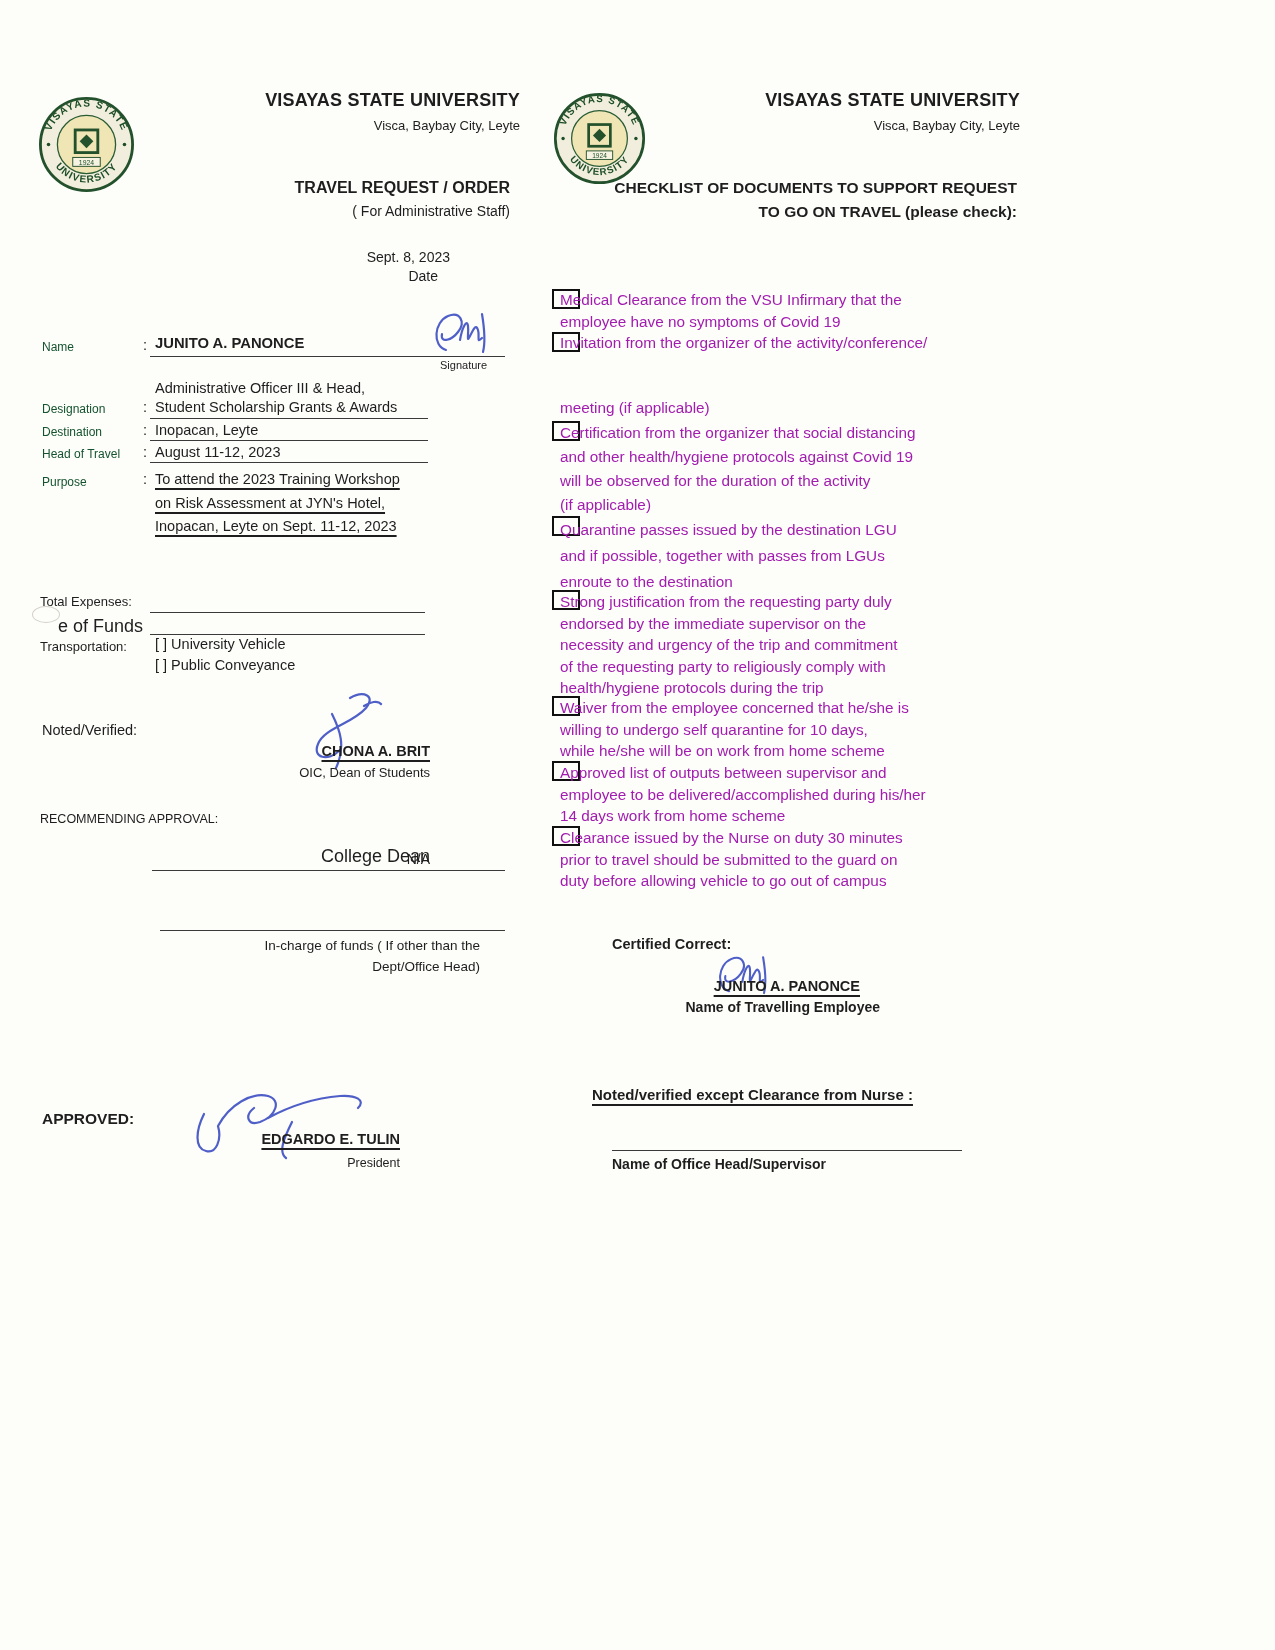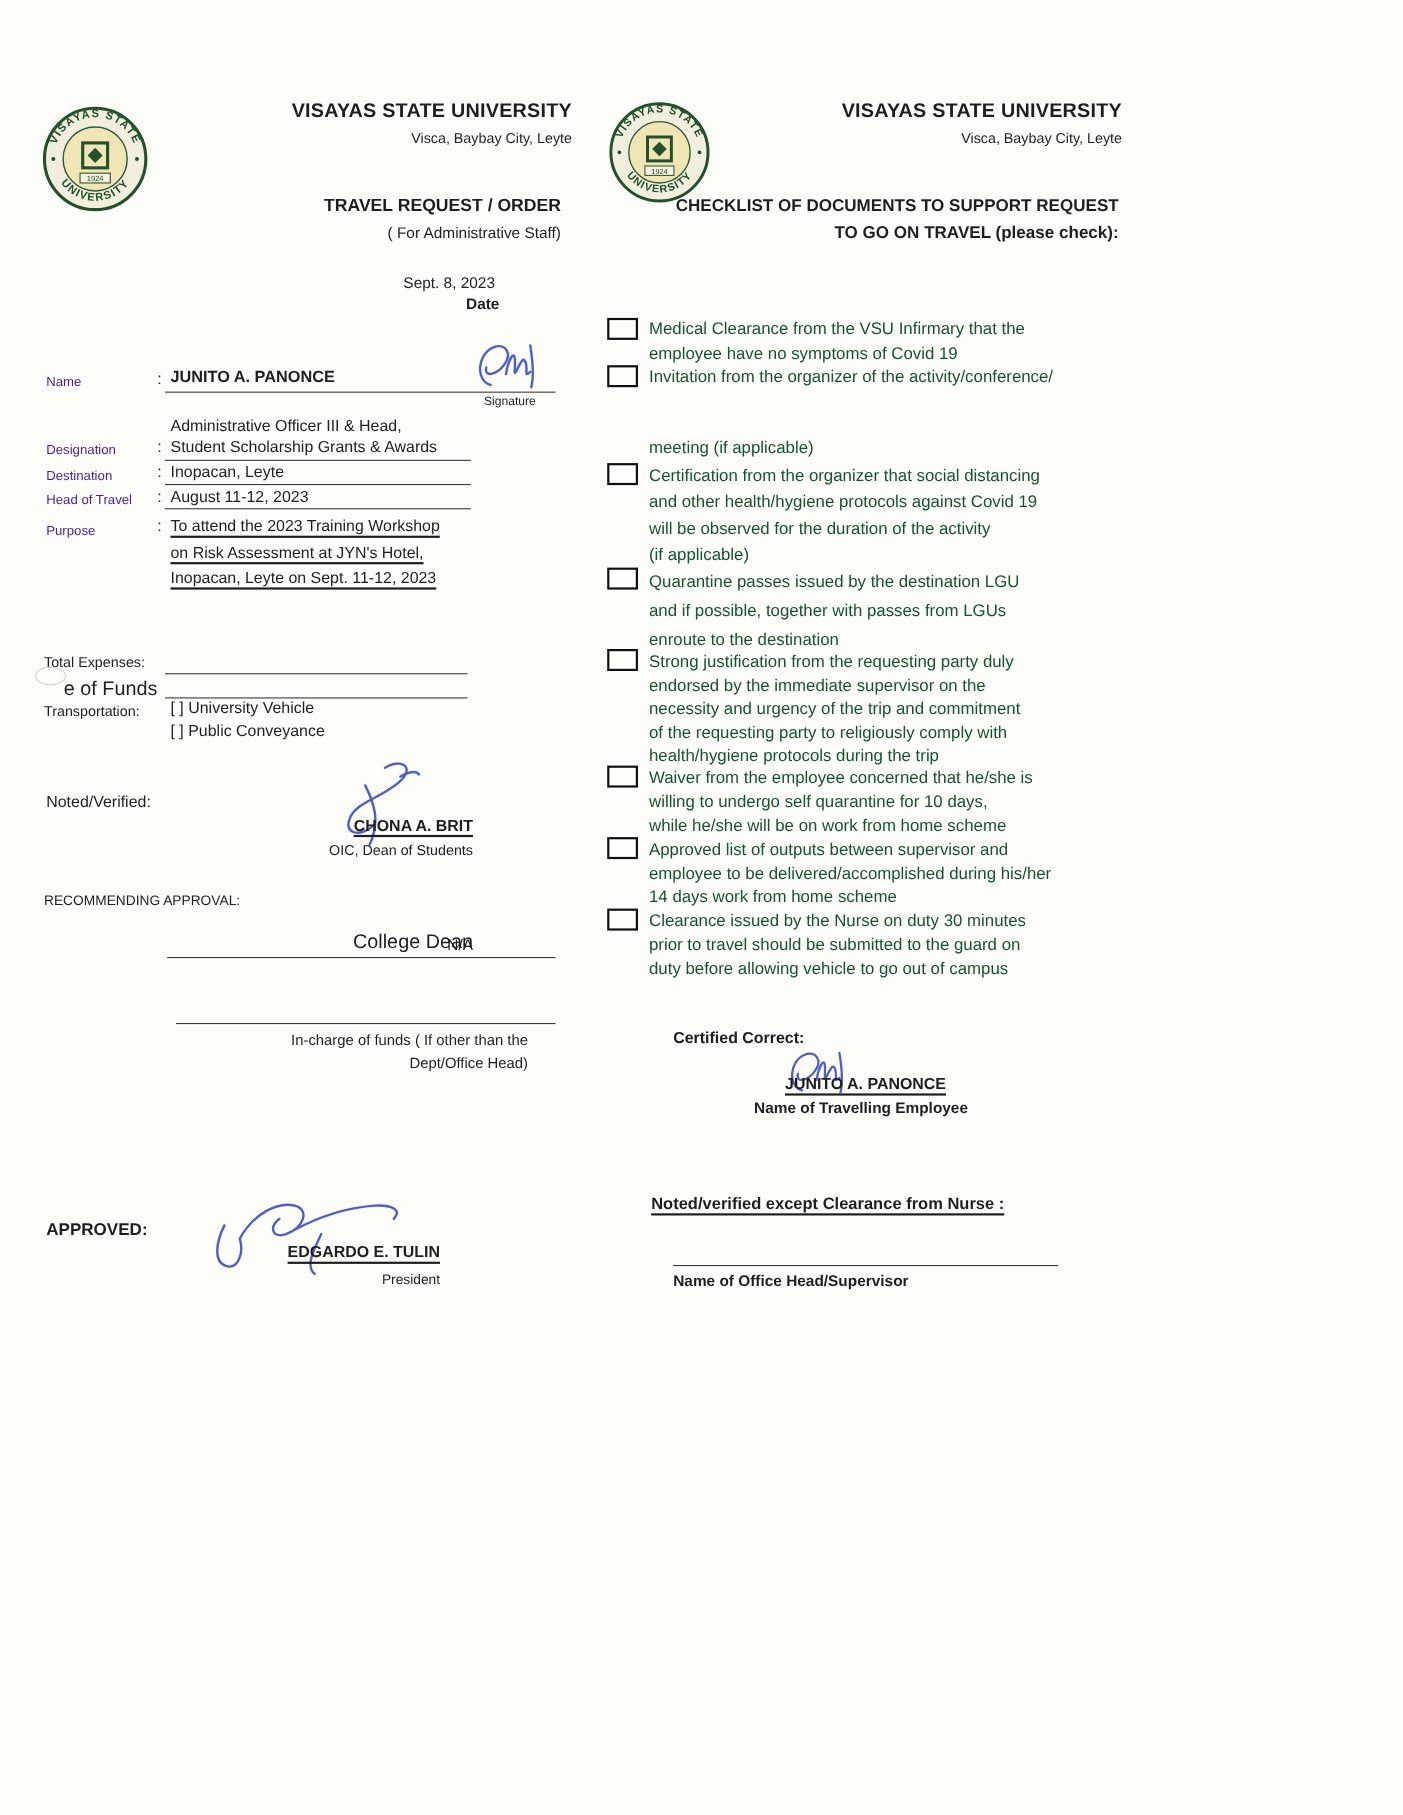--- a/index.html
+++ b/index.html
@@ -2,26 +2,26 @@
 <html><head>
 <meta charset="utf-8">
 <style>
   * { margin:0; padding:0; box-sizing:border-box; }
   html,body { background:#d9d9d9; }
   body { font-family:"Liberation Sans", sans-serif; color:#1e1e1e; }
   .page { position:relative; width:1275px; height:1650px; margin:0 auto; background:#fdfdfa; overflow:hidden; }
   .abs { position:absolute; }
   .b { font-weight:bold; }
   .center { text-align:right; }
-  .small { font-size:12px; color:#4c1d95;text-align:right; }
+  .small { font-size:12px; color:#14532d;text-align:right; }
   .val { font-size:14.5px; }
   .line { position:absolute; height:0; border-bottom:1.6px solid #3a3a3a; }
   .u { text-decoration:underline; text-underline-offset:4px; text-decoration-thickness:1.5px; }
   .checkbox { position:absolute; width:28px; height:20px; border:2.6px solid #101010; background:transparent; }
-  .check-text { position:absolute; left:590px; width:436px; font-size:15.3px; line-height:21.5px; white-space:pre-line; color:#14532d; }
+  .check-text { position:absolute; left:560px; width:436px; font-size:15.3px; line-height:21.5px; white-space:pre-line; color:#a21caf; }
   .sig { position:absolute; }
   .sig path { fill:none; stroke:#3c4ec2; stroke-width:2.2; stroke-linecap:round; stroke-linejoin:round; opacity:.9; }
   .seal { position:absolute; }
   .artifact { position:absolute; border:1px solid #d4d2ca; border-radius:50%; }
 </style>
 </head>
 <body>
 
 <div class="page">
 
@@ -44,21 +44,21 @@
     <text x="60" y="85" font-size="8.5" text-anchor="middle" fill="#1d4e27" font-family="Liberation Sans, sans-serif">1924</text>
   </svg>
 
   <div class="abs b center" style="left:140px;top:90px;width:380px;font-size:18px;letter-spacing:.2px">VISAYAS STATE UNIVERSITY</div>
   <div class="abs center" style="left:140px;top:118px;width:380px;font-size:13px">Visca, Baybay City, Leyte</div>
 
   <div class="abs b center" style="left:80px;top:179px;width:430px;font-size:16px">TRAVEL REQUEST / ORDER</div>
   <div class="abs center" style="left:80px;top:203px;width:430px;font-size:14px">( For Administrative Staff)</div>
 
   <div class="abs center" style="left:300px;top:249px;width:150px;font-size:14px">Sept. 8, 2023</div>
-  <div class="abs center" style="left:304px;top:268px;width:150px;font-size:14px;font-weight:700">Date</div>
+  <div class="abs center" style="left:288px;top:268px;width:150px;font-size:14px;font-weight:400">Date</div>
 
   <div class="abs small" style="left:42px;top:340px">Name</div>
   <div class="abs val" style="left:143px;top:337px">:</div>
   <div class="abs val b" style="left:155px;top:335px;font-size:14.8px">JUNITO A. PANONCE</div>
   <div class="line" style="left:150px;top:356px;width:355px"></div>
   <svg class="sig" style="left:412px;top:306px" width="90" height="60" viewBox="0 0 90 60">
     <path d="M34 44 C20 40 22 16 36 10 C48 5 54 16 46 26 C40 34 28 38 30 28 M48 34 C50 22 55 12 56 20 C57 28 54 38 58 30 C62 22 64 18 66 24 C68 30 64 38 70 32 M70 8 C72 20 74 34 71 46"></path>
   </svg>
   <div class="abs" style="left:440px;top:359px;font-size:11px">Signature</div>
 

